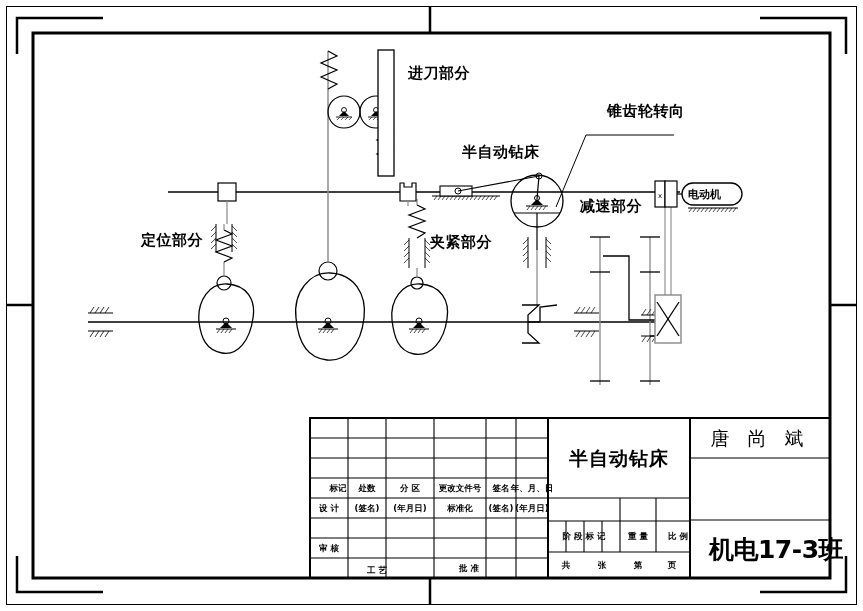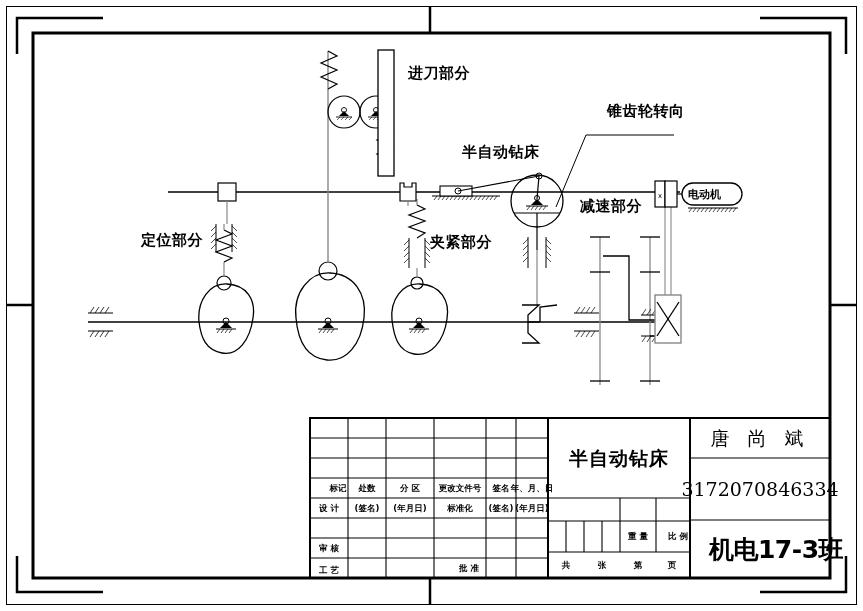--- a/index.html
+++ b/index.html
@@ -464,32 +464,32 @@
 
   <div class="tb-text tb-small" style="left:310px; top:498px; width:38px; height:20px;">设  计</div>
   <div class="tb-text tb-small" style="left:348px; top:498px; width:38px; height:20px;">(签名)</div>
   <div class="tb-text tb-small" style="left:386px; top:498px; width:48px; height:20px;">(年月日)</div>
   <div class="tb-text tb-small" style="left:434px; top:498px; width:52px; height:20px;">标准化</div>
   <div class="tb-text tb-small" style="left:486px; top:498px; width:30px; height:20px;">(签名)</div>
   <div class="tb-text tb-small" style="left:516px; top:498px; width:32px; height:20px;">(年月日)</div>
 
   <div class="tb-text tb-small" style="left:310px; top:538px; width:38px; height:20px;">审  核</div>
 
-  <div class="tb-text tb-small" style="left:310px; top:558px; width:38px; height:24px;">工  艺</div>
+  <div class="tb-text tb-small" style="left:310px; top:558px; width:38px; height:24px;padding-left:48px;">工  艺</div>
   <div class="tb-text tb-small" style="left:434px; top:558px; width:70px; height:20px;">批  准</div>
 
   <div class="tb-text tb-title" style="left:548px; top:418px; width:142px; height:80px;">半自动钻床</div>
 
+  <div class="tb-text tb-small" style="left:548px; top:521px; width:72px; height:31px;">阶 段 标 记</div>
   <div class="tb-text tb-small" style="left:620px; top:521px; width:36px; height:31px;text-align:right;">重  量</div>
   <div class="tb-text tb-small" style="left:656px; top:521px; width:44px; height:31px;">比  例</div>
 
   <div class="tb-text tb-small" style="left:552px; top:552px; width:28px; height:26px;">共</div>
   <div class="tb-text tb-small" style="left:588px; top:552px; width:28px; height:26px;">张</div>
   <div class="tb-text tb-small" style="left:624px; top:552px; width:28px; height:26px;">第</div>
   <div class="tb-text tb-small" style="left:658px; top:552px; width:28px; height:26px;">页</div>
 
   <div class="tb-text tb-name" style="left:690px; top:418px; width:140px; height:40px;">唐 尚 斌</div>
 
-  <div class="tb-text tb-id" style="left:690px; top:458px; width:140px; height:62px;">3172070846334</div>
 
   <div class="tb-text tb-class" style="left:690px; top:520px; width:140px; height:58px;margin-left:16px;">机电17-3班</div>
 
 </div>
 
 </body></html>

